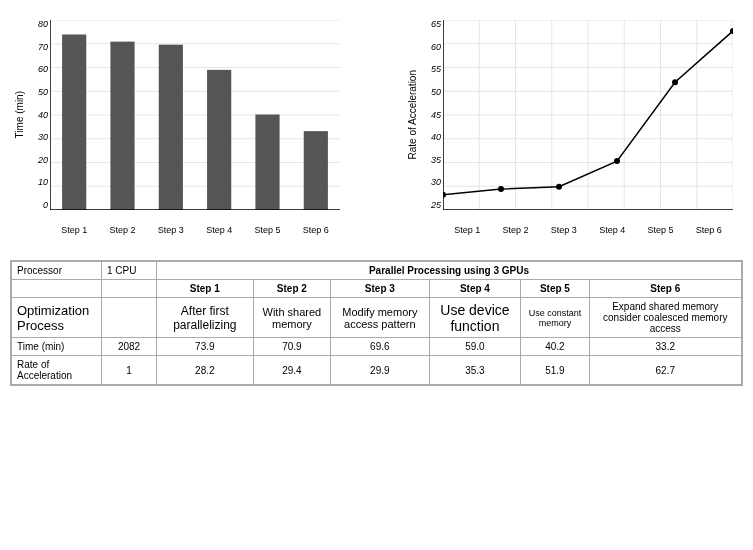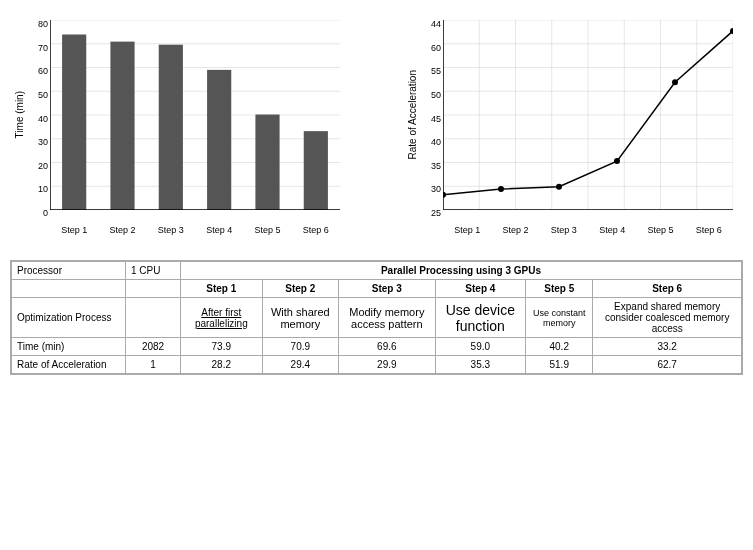--- a/index.html
+++ b/index.html
@@ -50,25 +50,26 @@
       writing-mode: vertical-rl;
       transform: rotate(180deg);
       font-size: 10px;
       white-space: nowrap;
     }
 
     .y-ticks {
       position: absolute;
       left: 18px;
       top: 10px;
-      bottom: 32px;
+      bottom: 40px;
       width: 20px;
       display: flex;
       flex-direction: column;
       justify-content: space-between;
+      font-style: italic;
     }
 
     .y-tick {
       font-size: 9px;
       text-align: right;
       line-height: 1;
     }
 
     .bars-svg {
       position: absolute;
@@ -126,21 +127,21 @@
       vertical-align: middle;
     }
 
     .left-col {
       text-align: left;
       font-size: 10px;
     }
 
     .opt-process-cell {
       text-align: left;
-      font-size: 10px;
+      font-size: 13px;
     }
   </style>
 </head>
 <body>
 
 <div class="main-container">
   <div class="charts-row">
 
     <div class="bar-chart-container">
       <div class="y-axis-label">
@@ -185,21 +186,21 @@
           <div class="x-label">Step 5</div>
           <div class="x-label">Step 6</div>
         </div>
     </div>
 
     <div class="line-chart-container">
       <div class="y-axis-label">
         <span>Rate of Acceleration</span>
       </div>
       <div class="y-ticks" id="line-y-ticks">
-          <div class="y-tick">44</div>
+          <div class="y-tick">65</div>
           <div class="y-tick">60</div>
           <div class="y-tick">55</div>
           <div class="y-tick">50</div>
           <div class="y-tick">45</div>
           <div class="y-tick">40</div>
           <div class="y-tick">35</div>
           <div class="y-tick">30</div>
           <div class="y-tick">25</div>
         </div>
       <svg class="line-svg" id="line-svg" viewBox="0 0 290 190" preserveAspectRatio="none">
@@ -241,40 +242,40 @@
         </div>
     </div>
 
   </div>
 
   <div class="table-container">
     <table>
       <tbody>
 
         <tr>
-          <td class="left-col" style="border-right:1px solid #aaa; width:114px;">Processor</td>
+          <td class="left-col" style="border-right:1px solid #aaa; width:90px;">Processor</td>
           <td class="left-col" style="width:55px;">1 CPU</td>
           <td colspan="6" style="font-weight:bold; text-align:center;">Parallel Processing using 3 GPUs</td>
         </tr>
 
         <tr>
           <td class="left-col"></td>
           <td></td>
           <td style="font-weight:bold;">Step 1</td>
           <td style="font-weight:bold;">Step 2</td>
           <td style="font-weight:bold;">Step 3</td>
           <td style="font-weight:bold;">Step 4</td>
           <td style="font-weight:bold;">Step 5</td>
           <td style="font-weight:bold;">Step 6</td>
         </tr>
 
         <tr>
           <td class="opt-process-cell" rowspan="1">Optimization Process</td>
           <td></td>
-          <td style="font-size:10px;text-decoration:underline;">After first parallelizing</td>
+          <td style="font-size:12px;">After first parallelizing</td>
           <td style="font-size:11px;margin-left:38px;">With shared memory</td>
           <td style="font-size:11px;">Modify memory access pattern</td>
           <td style="font-size:14px;">Use device function</td>
           <td style="font-size:9px;margin-top:46px;">Use constant memory</td>
           <td style="font-size:10px;">Expand shared memory consider coalesced memory access</td>
         </tr>
 
         <tr>
           <td class="left-col">Time (min)</td>
           <td>2082</td>

